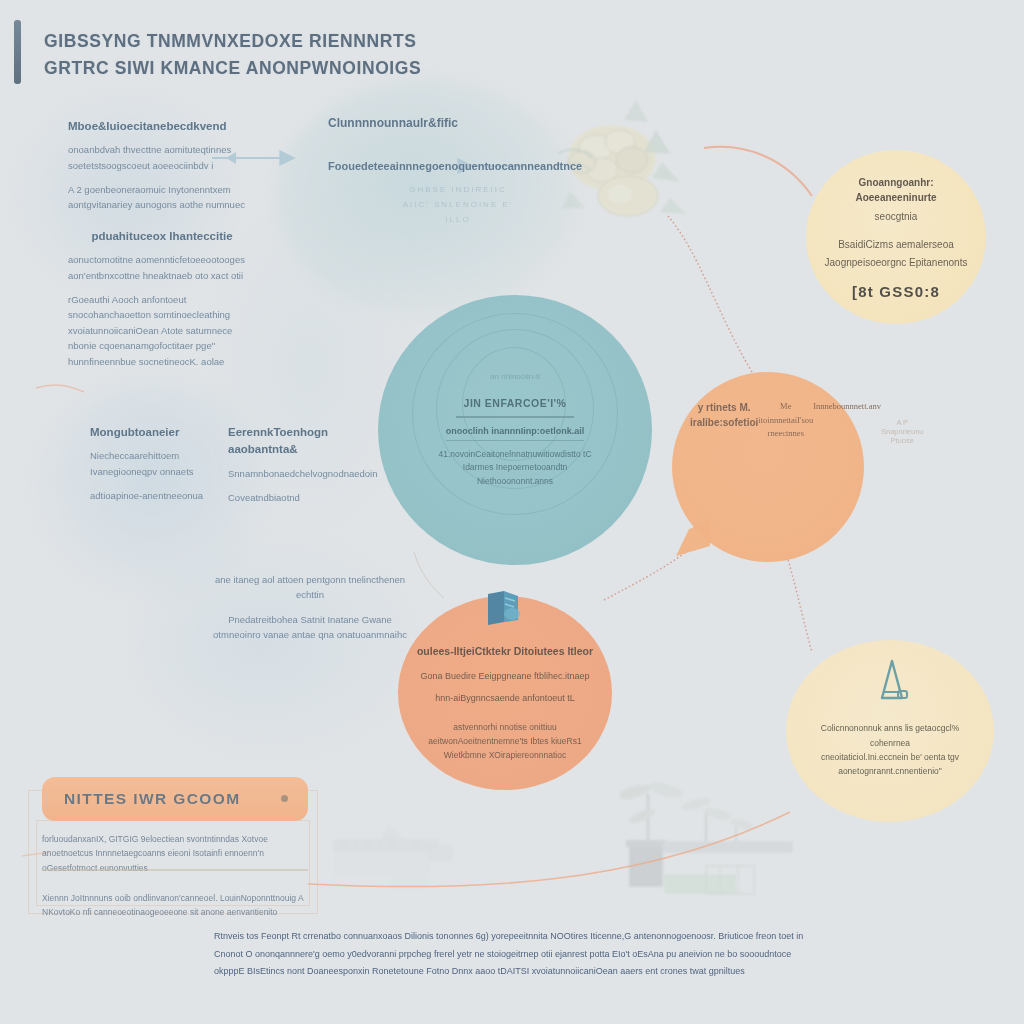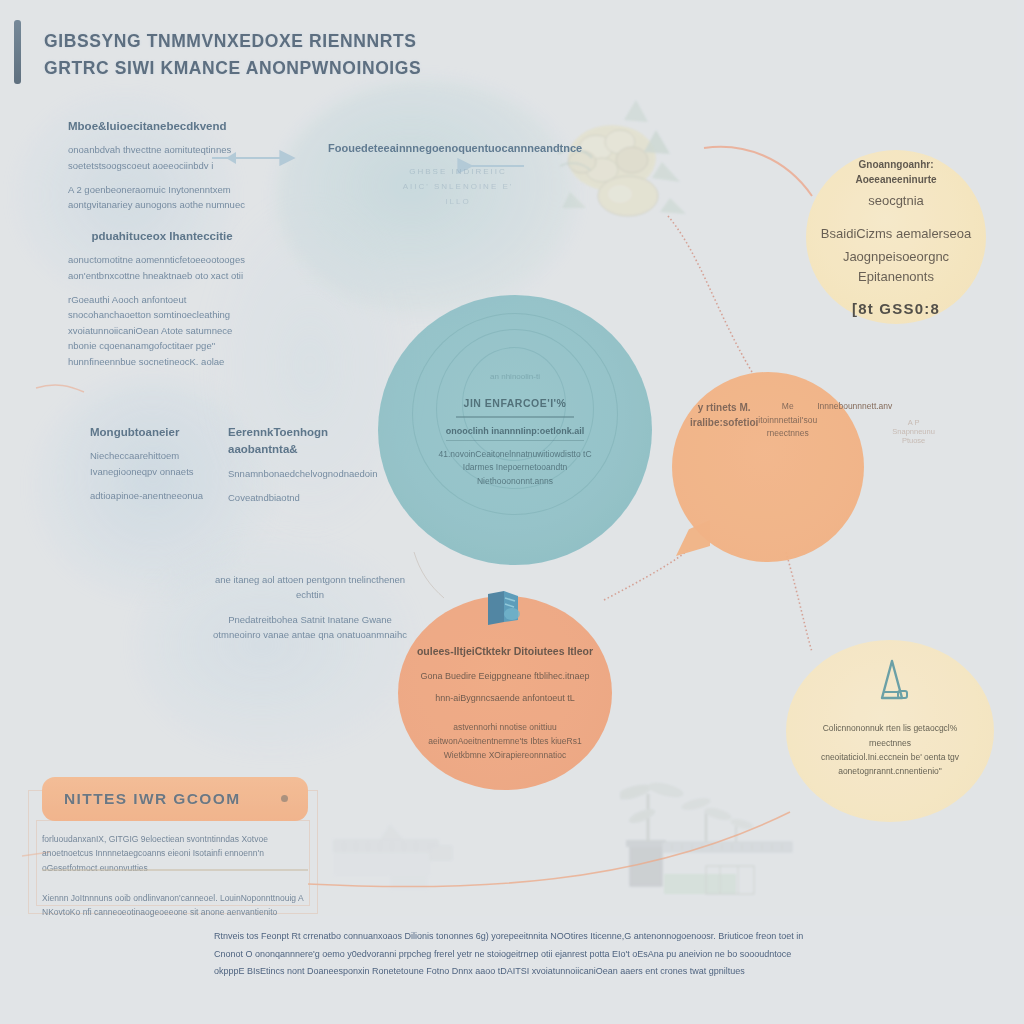--- a/index.html
+++ b/index.html
@@ -145,37 +145,37 @@
     border-bottom:1px solid rgba(60,110,120,.45); padding-bottom:1px;
   }
   .disc-text .body { font-size:8.5px; color:#355d68; line-height:1.62; filter:blur(.32px); }
 
   
   .bubble-text { position:absolute; left:672px; top:372px; width:192px; height:190px;
                  display:flex; flex-direction:row; align-items:flex-start; justify-content:flex-start;
                  text-align:center; padding:28px 18px 0; }
   .bubble-text .h2 { font-size:10px; font-weight:bold; color:#6b4a38; line-height:1.5; filter:blur(.3px); margin-bottom:10px; }
   .bubble-text .h3 { font-size:11px; font-weight:bold; color:#4c3426; line-height:1.45; filter:blur(.28px); margin-bottom:9px; }
-  .bubble-text .p2 { font-size:8.5px; color:#6d4b36; line-height:1.6; filter:blur(.35px); }
+  .bubble-text .p2 { font-size:8.5px; color:#6d4b36; line-height:1.6; filter:blur(.35px);font-family:Liberation Serif, serif; }
   .bubble-text .ghost { font-size:7.5px; color:rgba(150,105,78,.42); margin-top:18px; filter:blur(.6px); }
 
   
   .ob-text { position:absolute; left:398px; top:596px; width:214px; height:194px;
              display:flex; flex-direction:column; align-items:center; justify-content:flex-start;
              text-align:center; padding:48px 16px 0; }
   .ob-text .h2 { font-size:10.5px; font-weight:bold; color:#4d3526; line-height:1.5; filter:blur(.3px); margin-bottom:9px; }
   .ob-text .p2 { font-size:9px; color:#553a29; line-height:1.62; filter:blur(.33px); margin-bottom:8px; }
   .ob-text .p3 { font-size:8.5px; color:#5b3f2d; line-height:1.66; filter:blur(.34px); }
 
   
   .yt-text { position:absolute; left:806px; top:150px; width:180px; height:174px;
              display:flex; flex-direction:column; align-items:center; justify-content:center;
              text-align:center; padding:0 14px; }
   .yt-text .h2 { font-size:10px; font-weight:bold; color:#40362a; line-height:1.55; filter:blur(.3px); margin-bottom:3px; }
-  .yt-text .p2 { font-size:13px; color:#4a3e30; line-height:1.6; filter:blur(.33px); margin-bottom:2px; }
+  .yt-text .p2 { font-size:10px; color:#4a3e30; line-height:1.6; filter:blur(.33px); margin-bottom:2px; }
   .yt-text .big { font-size:15px; font-weight:bold; color:#2f2a22; letter-spacing:1.2px; margin-top:10px; filter:blur(.3px); }
 
   .yb-text { position:absolute; left:786px; top:640px; width:208px; height:182px;
              display:flex; flex-direction:column; align-items:center; justify-content:center;
              text-align:center; padding:38px 16px 0; }
   .yb-text .p2 { font-size:8.5px; color:#47402f; line-height:1.7; filter:blur(.33px); }
 
   
   .flask-icon { position:absolute; left:874px; top:658px; width:36px; height:48px; }
 
@@ -399,20 +399,21 @@
     <p class="p">Snnamnbonaedchelvognodnaedoin</p>
     <p class="p">Coveatndbiaotnd</p>
   </div>
 
   <div class="tb" style="left:186px; top:572px; width:200px; text-align:center;">
     <p class="p">ane itaneg aol attoen  pentgonn tnelincthenen echttin</p>
     <p class="p">Pnedatreitbohea Satnit Inatane Gwane otmneoinro vanae antae qna onatuoanmnaihc</p>
   </div>
 
   <div class="tb" style="left:304px; top:114px; width:260px;">
+    <div class="h" style="font-size:12px">Clunnnnounnaulr&amp;fific</div>
     <div class="h" style="font-size:11px; margin-top:26px; color:#40617c;">Foouedeteeainnnegoenoquentuocannneandtnce</div>
     <div style="margin-top:6px; text-align:center;">
       <div style="font-size:8px; color:rgba(120,148,170,.48); letter-spacing:2px; line-height:1.9; filter:blur(.6px);">GHBSE        INDIREIIC</div>
       <div style="font-size:8px; color:rgba(120,148,170,.44); letter-spacing:2px; line-height:1.9; filter:blur(.6px);">AIIC'    SNLENOINE E'</div>
       <div style="font-size:8px; color:rgba(120,148,170,.40); letter-spacing:2px; line-height:1.9; filter:blur(.6px);">ILLO</div>
     </div>
   </div>
 
   <div class="disc-text">
     <div class="faint">an nhinoolin-ti</div>
@@ -442,21 +443,21 @@
 
   <div class="yt-text">
     <div class="h2">Gnoanngoanhr: Aoeeaneeninurte</div>
     <div class="p2" style="margin-bottom:12px">seocgtnia</div>
     <div class="p2">BsaidiCizms  aemalerseoa</div>
     <div class="p2">Jaognpeisoeorgnc Epitanenonts</div>
     <div class="big">[8t GSS0:8</div>
   </div>
 
   <div class="yb-text">
-    <div class="p2">Colicnnononnuk rten lis getaocgcl% rneectnnes</div>
+    <div class="p2">Colicnnononnuk anns lis getaocgcl% cohenrnea</div>
     <div class="p2">cneoitaticiol.Ini.eccnein be' oenta tgv</div>
     <div class="p2">aonetognrannt.cnnentienio"</div>
   </div>
 
   <div class="tan-frame tf1"></div>
   <div class="tan-frame tf2"></div>
 
   <div class="pill-banner">
     <span class="pt">NITTES  IWR  GCOOM</span>
     <span class="pill-dot"></span>

